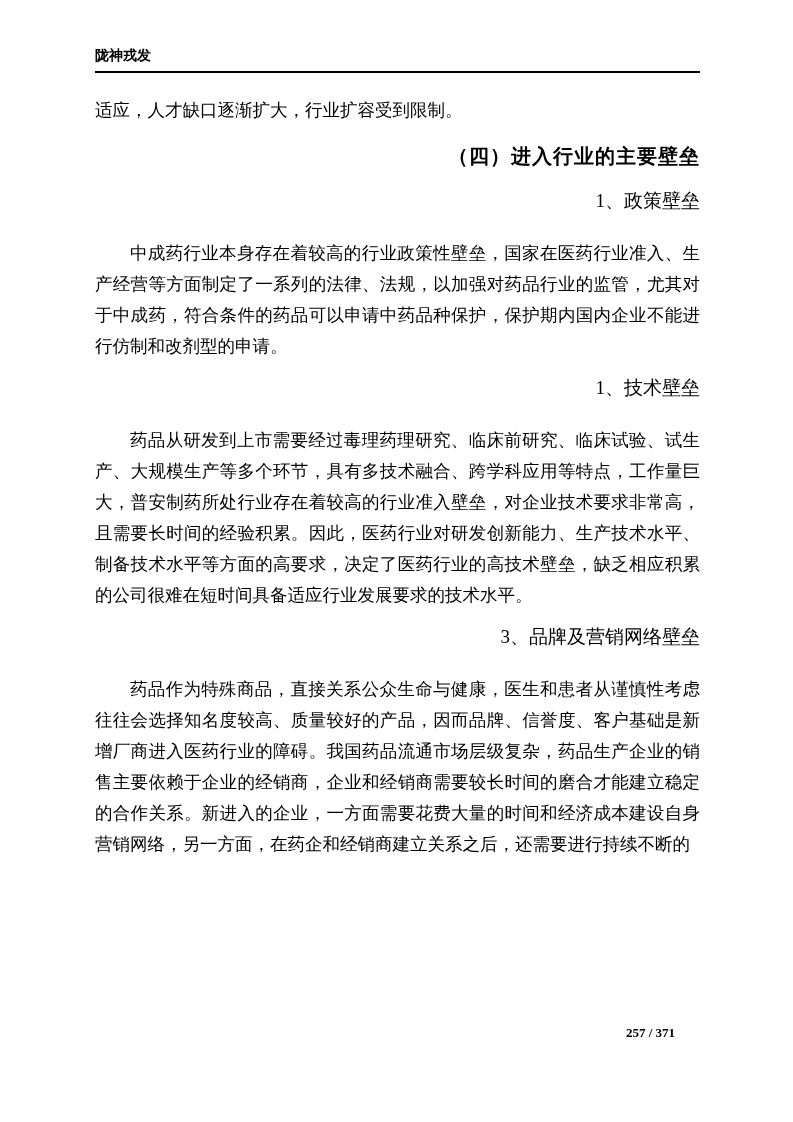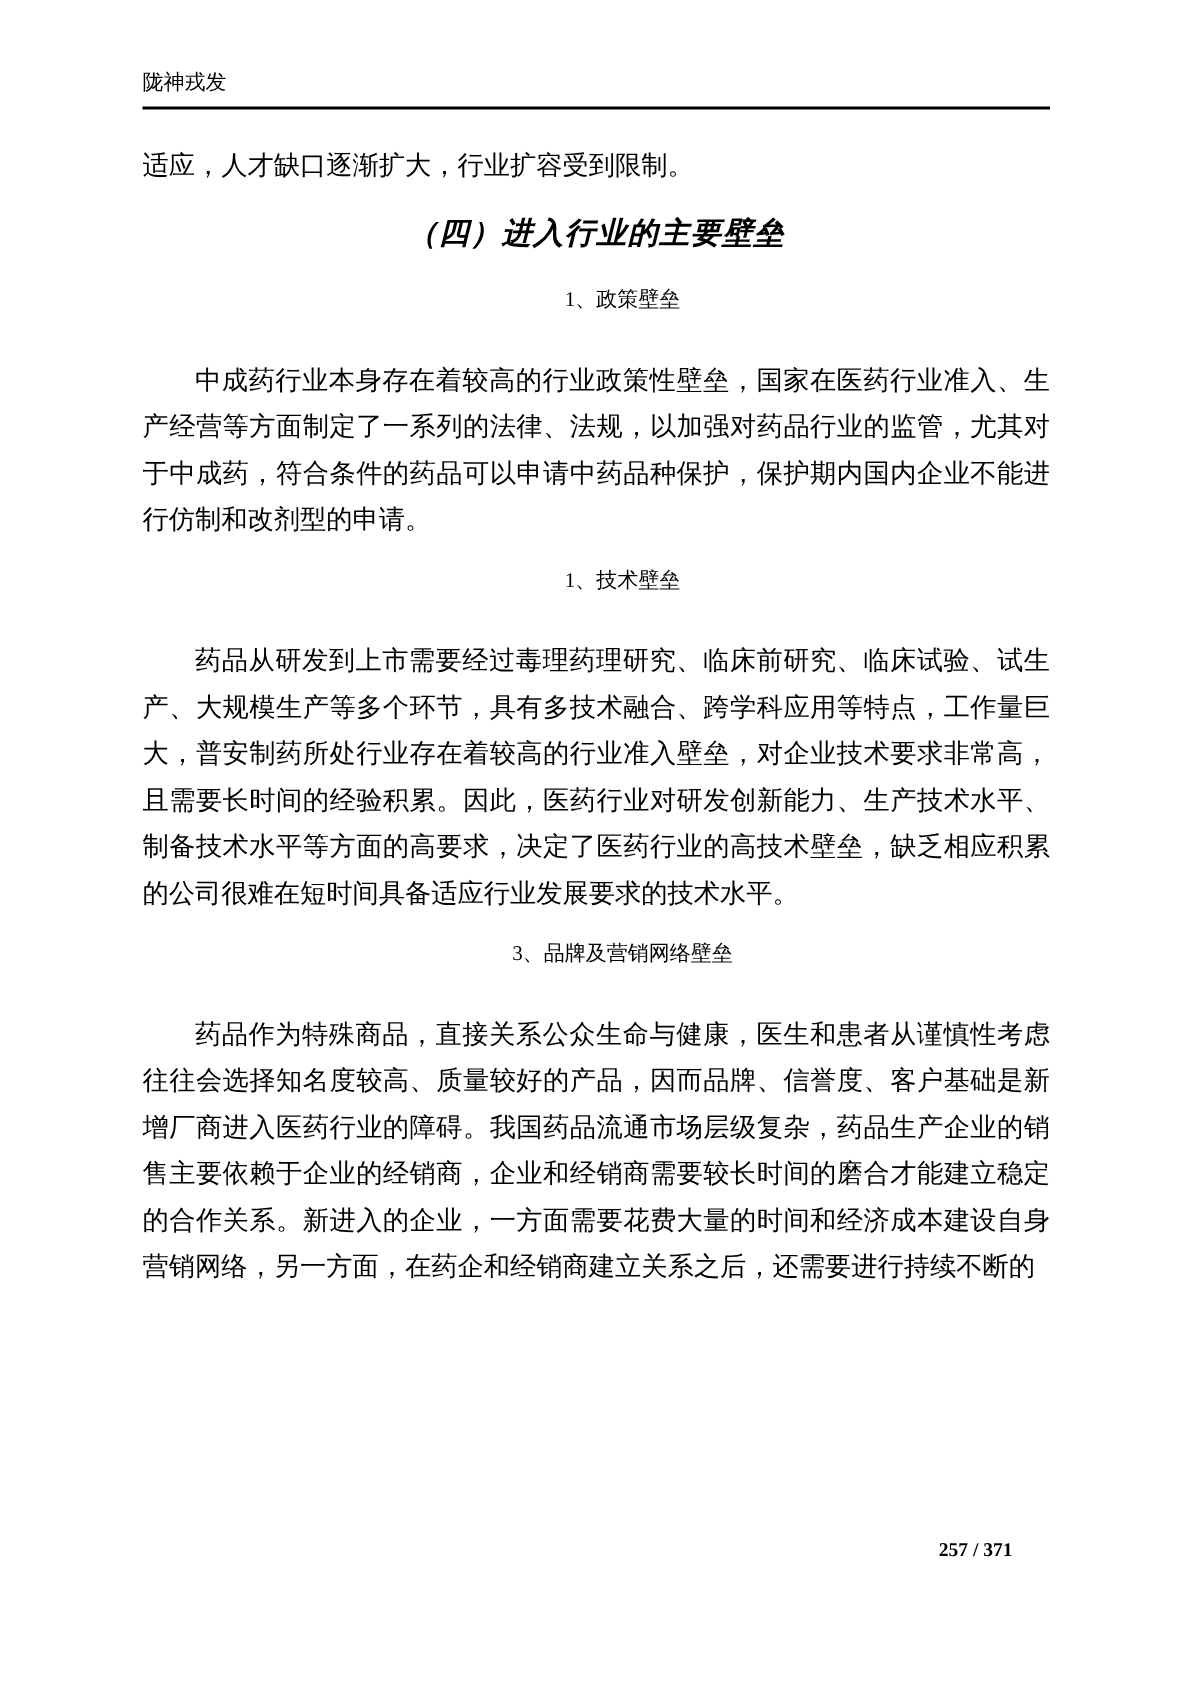--- a/index.html
+++ b/index.html
@@ -21,20 +21,21 @@
     top: 46px;
     left: 95px;
     right: 93px;
     display: flex;
     justify-content: space-between;
     align-items: flex-end;
     font-size: 14px;
     line-height: 20px;
     padding-bottom: 5px;
     border-bottom: 2px solid #000000;
+    font-weight: bold;
   }
   .header .left { white-space: nowrap; }
   .header .right { white-space: nowrap; }
   .body {
     position: absolute;
     top: 72px;
     left: 95px;
     right: 93px;
     padding-top: 23px;
     font-size: 17.5px;
@@ -48,31 +49,30 @@
   .body p.cont {
     margin-top: 0;
     text-indent: 0;
   }
   .body h2 {
     font-family: "Liberation Sans", "DejaVu Sans", sans-serif;
     font-size: 20px;
     line-height: 34px;
     font-weight: bold;
     margin: 13px 0 12px 0;
-    text-align: center;
+    text-align: right;
     text-indent: 0;
     letter-spacing: 1px;
-    font-style: italic;
   }
   .body h3 {
-    font-size: 14px;
+    font-size: 19px;
     line-height: 31px;
     font-weight: normal;
     margin: 10px 0 14px 0;
-    text-align: center;
+    text-align: right;
     text-indent: 35px;
   }
   .page-number {
     position: absolute;
     top: 1022px;
     right: 118px;
     font-size: 13px;
     line-height: 22px;
     font-weight: bold;
     font-family: "Liberation Serif", "DejaVu Serif", serif;

